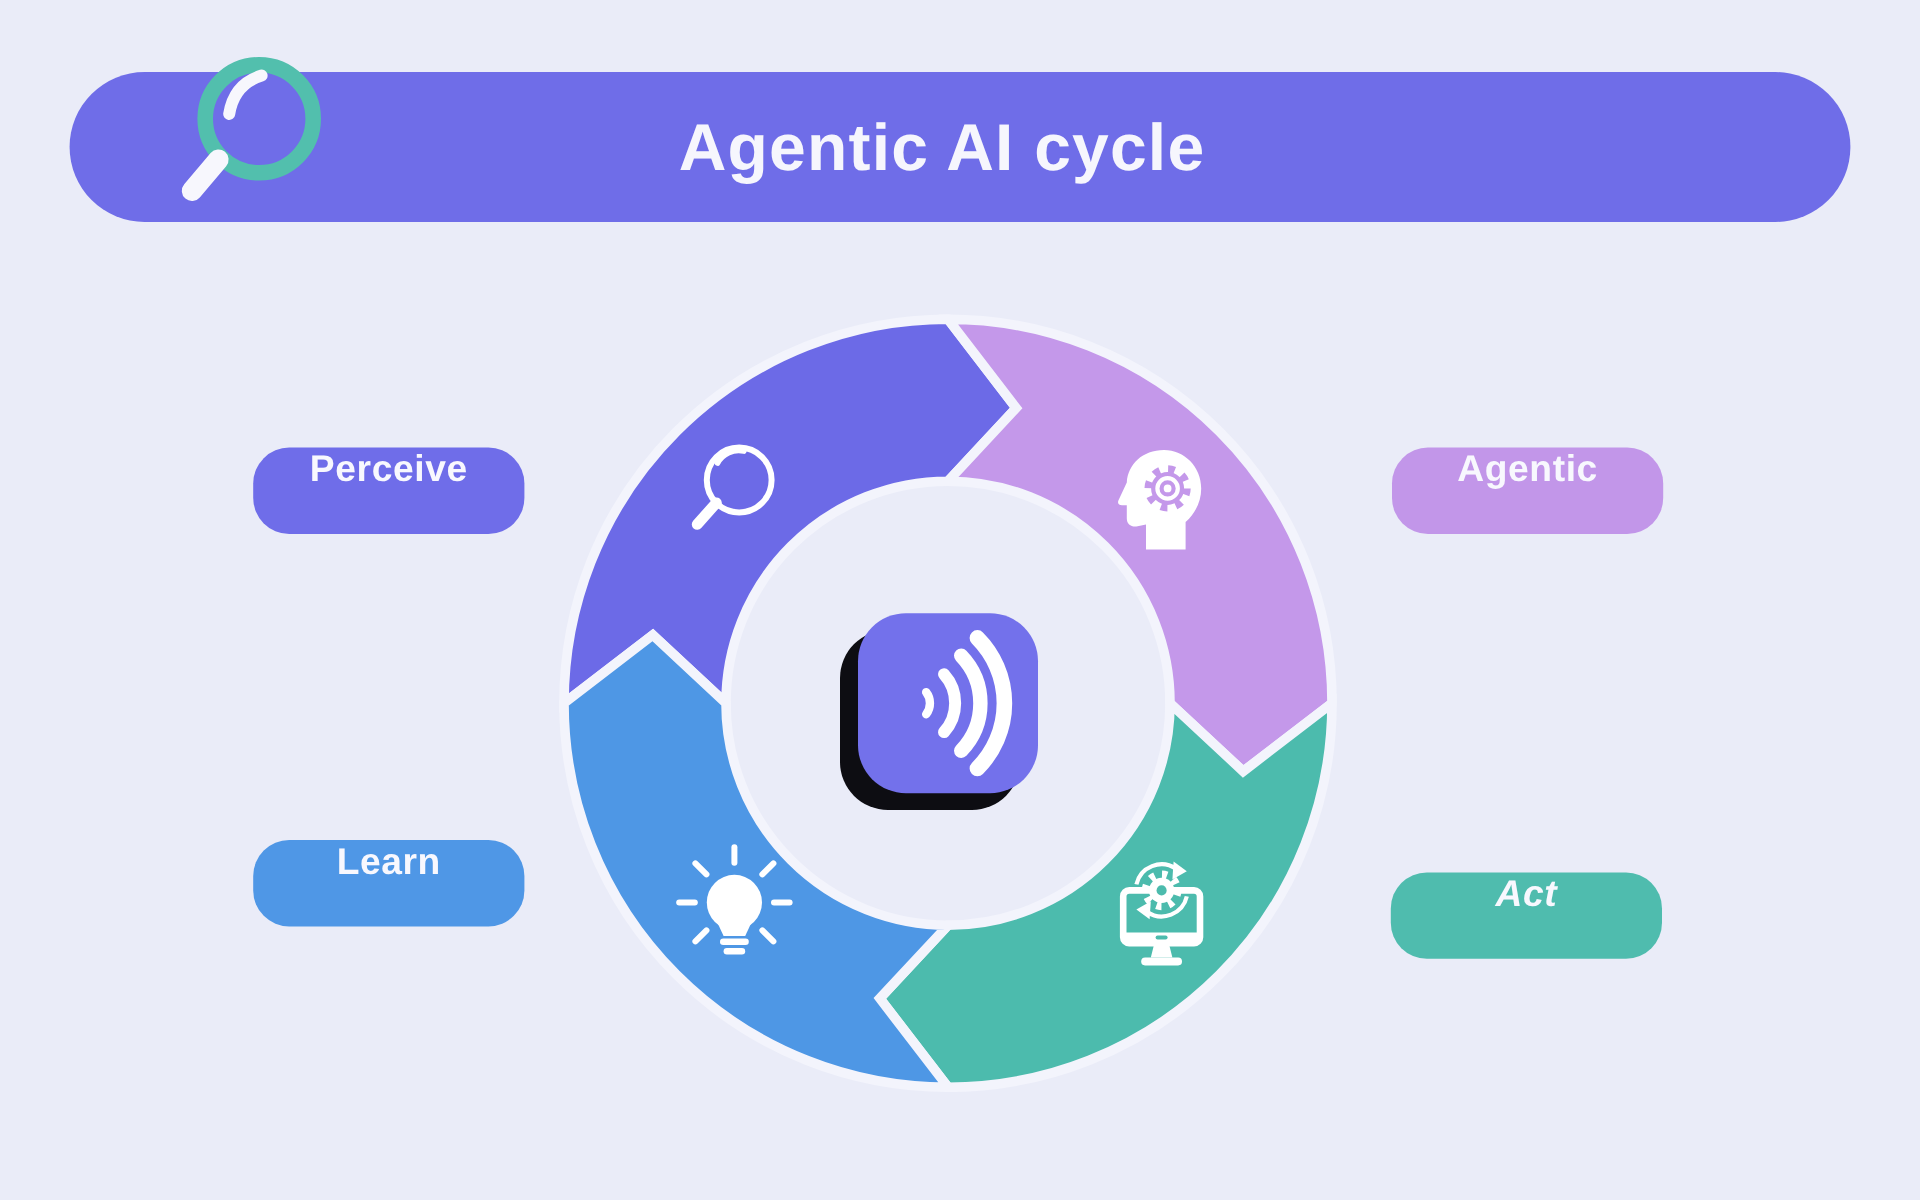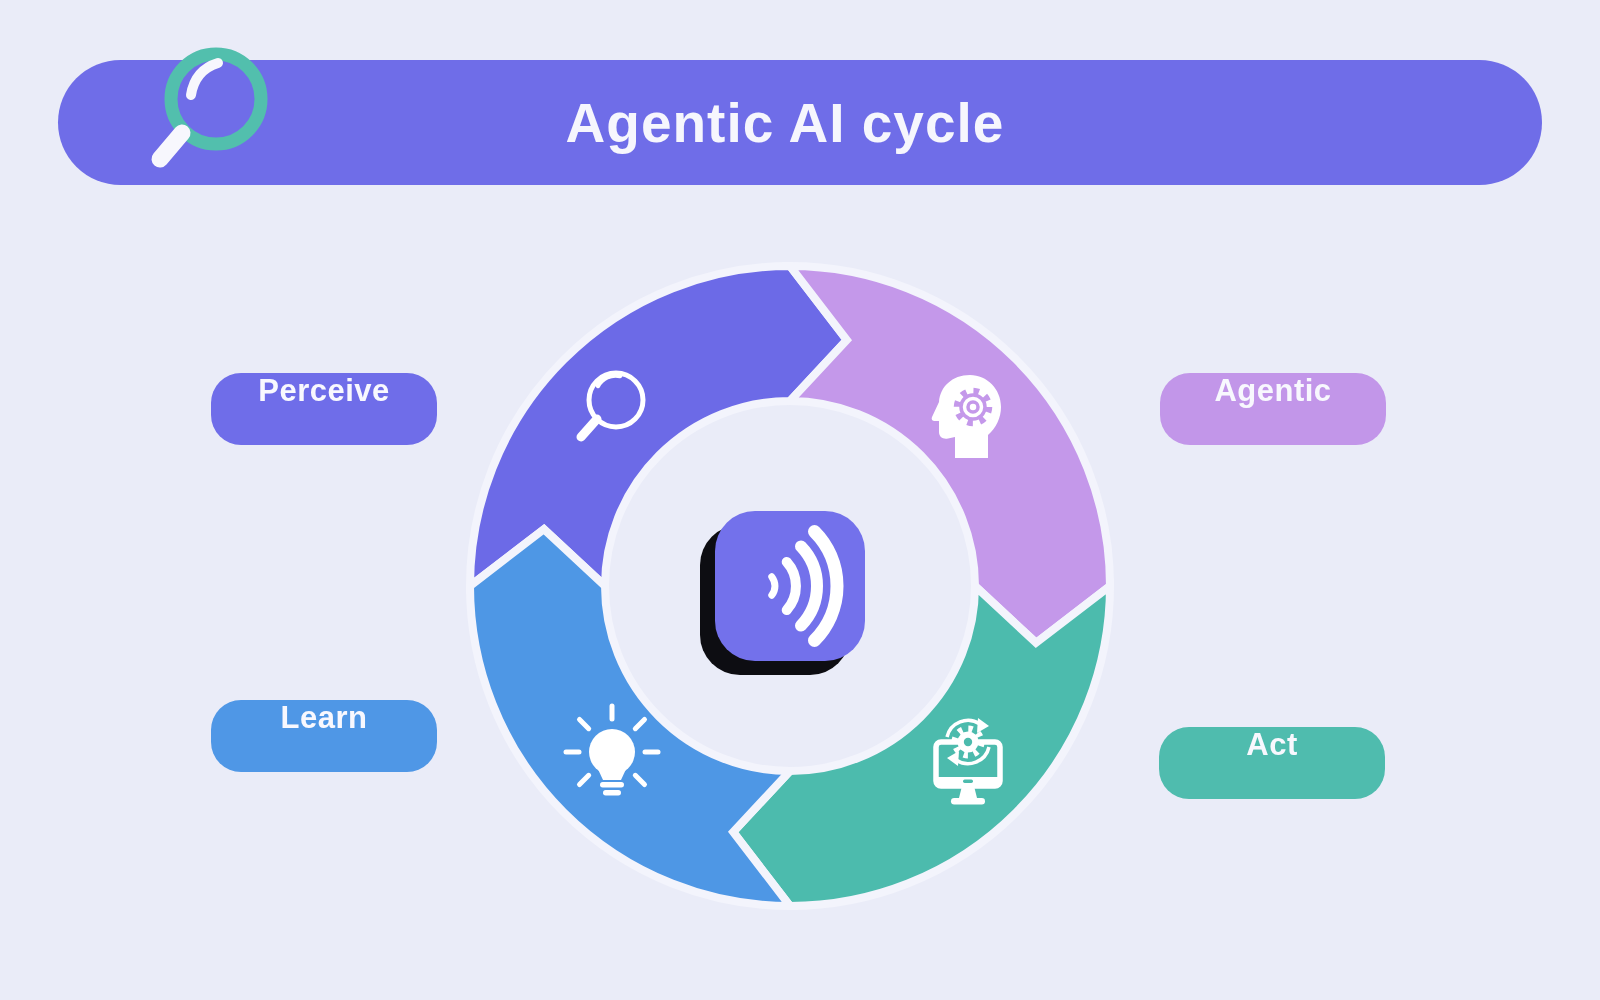--- a/index.html
+++ b/index.html
@@ -18,21 +18,21 @@
   
   .ring-svg{position:absolute;left:0;top:0;width:1600px;height:1000px;}
 
   
   .pill{position:absolute;width:226px;height:72px;border-radius:30px;
         display:flex;align-items:flex-start;justify-content:center;
         color:#F8F8FE;font-size:31px;font-weight:700;letter-spacing:.5px;}
   .pill-perceive{left:211px;top:373px;background:#6F6DE9;}
   .pill-reason {left:1160px;top:373px;background:#C296E9;}
   .pill-learn  {left:211px;top:700px;background:#4F97E6;}
-  .pill-act    {left:1159px;top:727px;background:#4FBCAE;}
+  .pill-act    {left:1159px;top:727px;background:#4FBCAE;font-style:italic;}
 </style>
 </head>
 <body>
 
 <div class="stage">
 
   <div class="banner">
     <div class="banner-title">Agentic AI cycle</div>
   </div>
 

